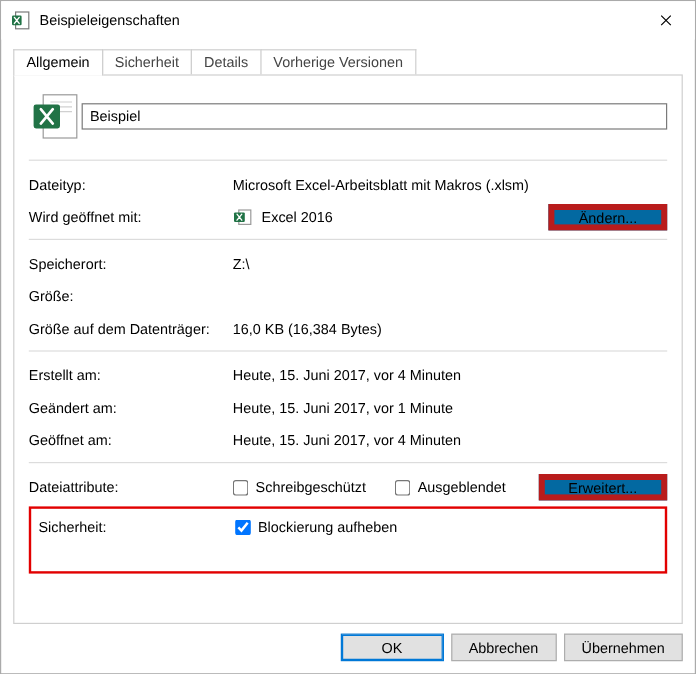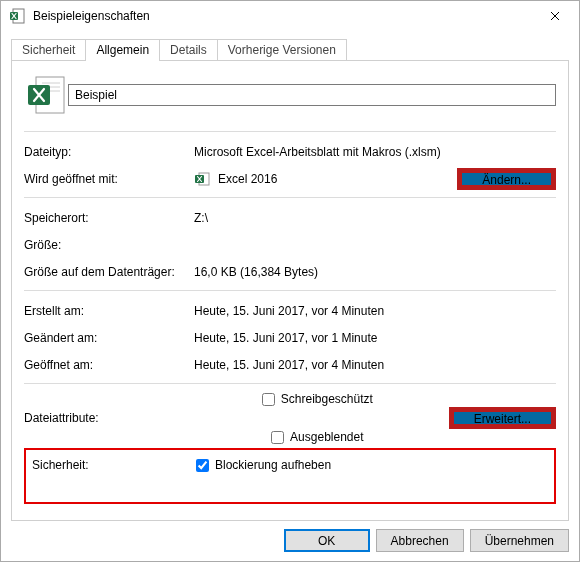--- a/index.html
+++ b/index.html
@@ -160,21 +160,20 @@
     box-sizing: border-box;
   }
   .row .trail-btn {
     margin-left: 8px;
   }
 
   .attr-row .value {
     display: flex;
     align-items: center;
     gap: 24px;
-    flex-direction: column;
   }
   .checkbox {
     display: inline-flex;
     align-items: center;
     gap: 6px;
   }
   .checkbox input {
     width: 13px;
     height: 13px;
     margin: 0;
@@ -242,22 +241,22 @@
     <div class="close-btn">
       <svg class="close-glyph" viewBox="0 0 10 10">
         <path d="M1 1 L9 9 M9 1 L1 9" stroke="#000000" stroke-width="1"></path>
       </svg>
     </div>
   </div>
 
   <div class="client">
 
     <div class="tabs">
+      <div class="tab active">Allgemein</div>
       <div class="tab">Sicherheit</div>
-      <div class="tab active">Allgemein</div>
       <div class="tab">Details</div>
       <div class="tab">Vorherige Versionen</div>
     </div>
 
     <div class="tabpage">
 
       <div class="header-row">
         <span class="file-icon">
           <svg viewBox="0 0 44 44" width="44" height="44">
             <rect x="12" y="4" width="28" height="36" fill="#ffffff" stroke="#9a9a9a" stroke-width="1"></rect>

